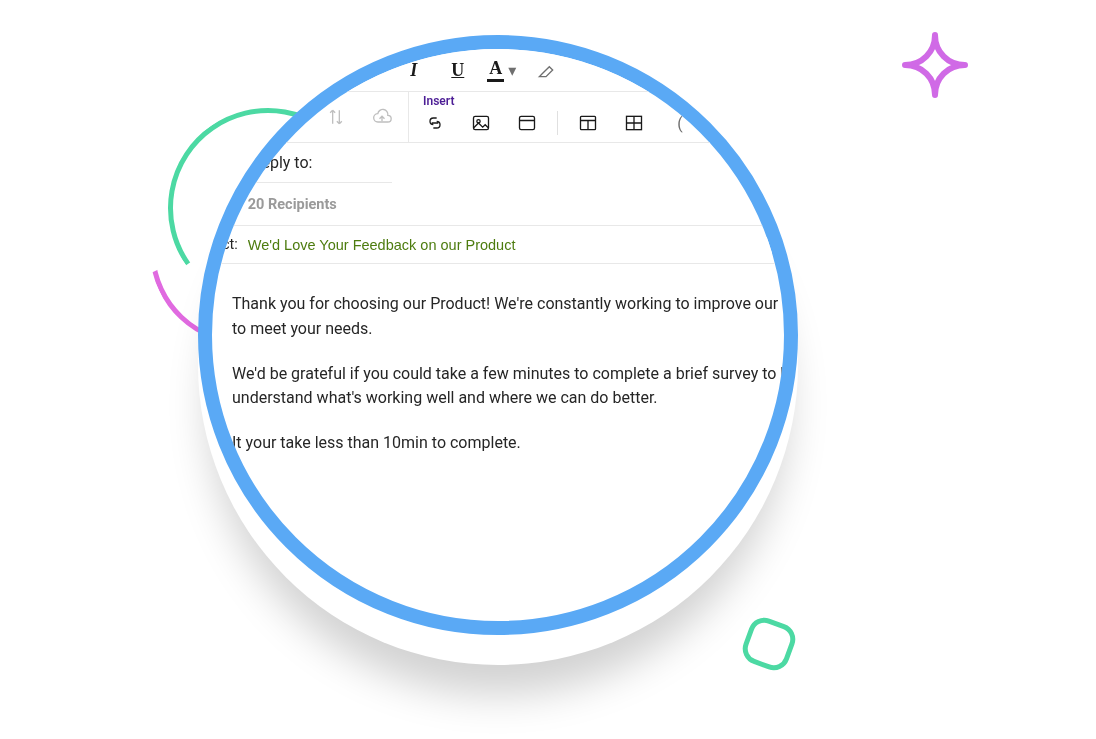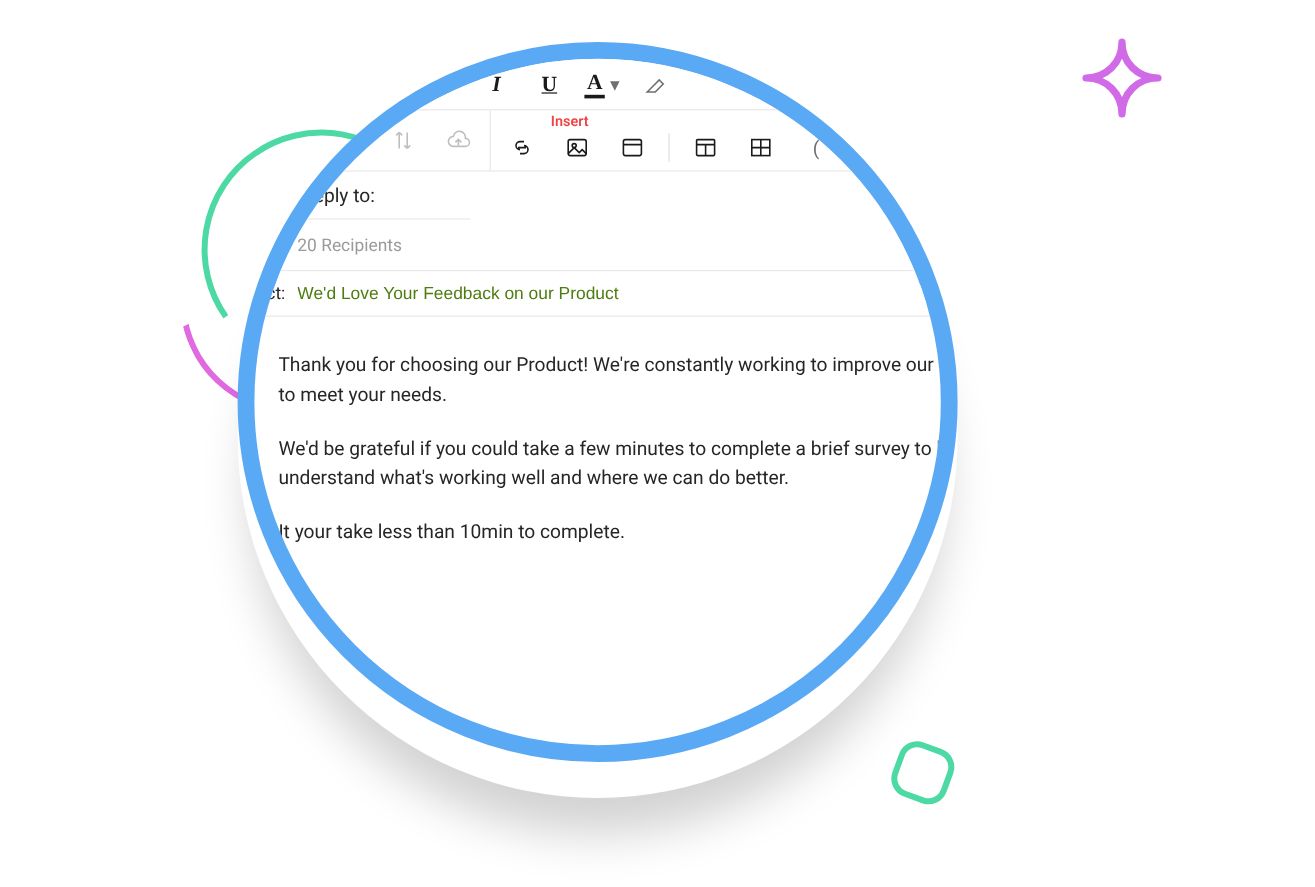--- a/index.html
+++ b/index.html
@@ -25,38 +25,38 @@
   
   .tb-row { display: flex; align-items: center; gap: 12px; padding: 6px 8px; border-bottom: 1px solid #e8e8e8; background: #fff; }
   .tb-sep { width: 1px; height: 24px; background: #e0e0e0; }
   .tb-btn { display: inline-flex; align-items: center; justify-content: center; width: 32px; height: 30px; color: #6f6f6f; font-size: 16px; }
   .tb-btn.strong { color: #1a1a1a; font-weight: 700; font-family: Georgia, "Times New Roman", serif; font-size: 18px; }
   .tb-btn.italic { font-style: italic; }
   .tb-btn.uline { text-decoration: underline; }
   .tb-btn svg { stroke: currentColor; fill: none; stroke-width: 1.6; }
   .tb-dd { display: inline-flex; align-items: center; height: 28px; padding: 0 8px; border: 1px solid #ddd; border-radius: 3px; font-size: 14px; color: #1a1a1a; gap: 8px; }
   .tb-dd .chev { font-size: 10px; color: #666; }
-  .tb-label { font-size: 12px; font-weight: 600; color: #ef4444; padding-left: 4px; margin-left: 36px; }
+  .tb-label { font-size: 12px; font-weight: 600; color: #4c1d95; padding-left: 4px; }
   .row2 { display:flex; }
   .row2 .left { display:flex; align-items:center; gap:14px; padding:4px 10px; border-right:1px solid #e8e8e8; }
   .row2 .right { display:flex; flex-direction:column; padding:2px 10px 4px; }
   .row2 .right .icons { display:flex; align-items:center; gap:14px; }
   .row2 .right .icons .tb-btn { color:#1a1a1a; }
   .muted .tb-btn { color:#bfbfbf; }
 
   
   .field-row { display:flex; align-items:center; border-bottom:1px solid #e8e8e8; padding:10px 14px; font-size:14.5px; }
   .field-row .lbl { color:#262626; margin-right:10px; }
   .fr-top { display:flex; }
   .fr-top .from-cell { flex:1; display:flex; align-items:center; padding:10px 14px; border-bottom:1px solid #e8e8e8; border-right:1px solid #e8e8e8; }
   .fr-top .reply-cell { width:220px; display:flex; align-items:center; padding:10px 14px; border-bottom:1px solid #e8e8e8;justify-content:center; }
   .chip { display:inline-flex; align-items:center; background:#eef3f8; border-radius:3px; padding:4px 8px; font-size:14px; color:#333; gap:10px; }
   .chip .x { color:#4a90e2; font-size:14px; }
   .add-box { display:inline-flex; align-items:center; justify-content:center; width:22px; height:22px; border:1px solid #cfcfcf; border-radius:3px; color:#9a9a9a; font-size:16px; margin-right:10px; }
-  .placeholder { color:#9a9a9a; }
+  .placeholder { color:#9a9a9a;font-weight:bold; }
   .subj-input { border:none; font-size:14.5px; color:#4d7c0f; flex:1; outline:none; }
 
   
   .body-area { padding:28px 30px 60px 60px; font-size:16px; color:#262626; line-height:1.55; }
   .body-area p { margin: 0 0 20px 0; }
   .body-area .greet { font-weight:700; margin-bottom:22px; }
 </style>
 </head>
 <body>
 

